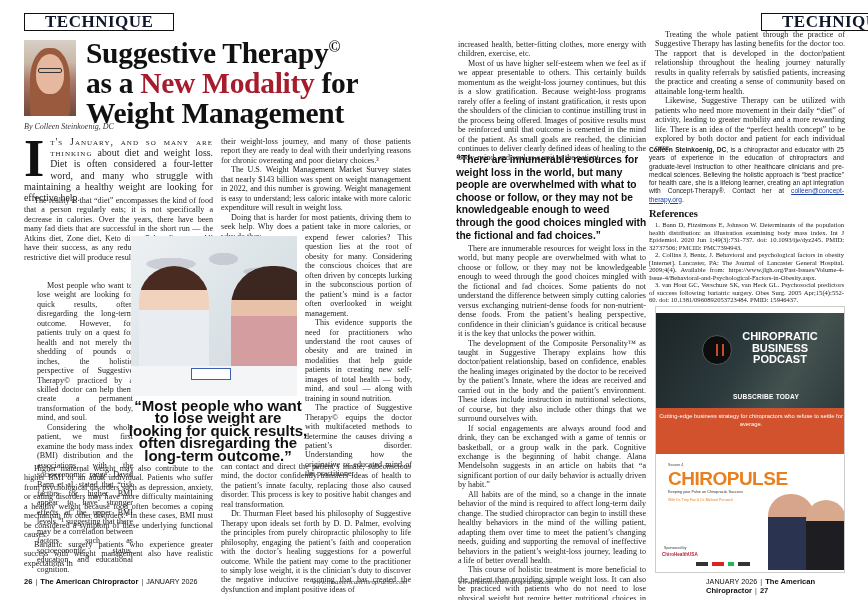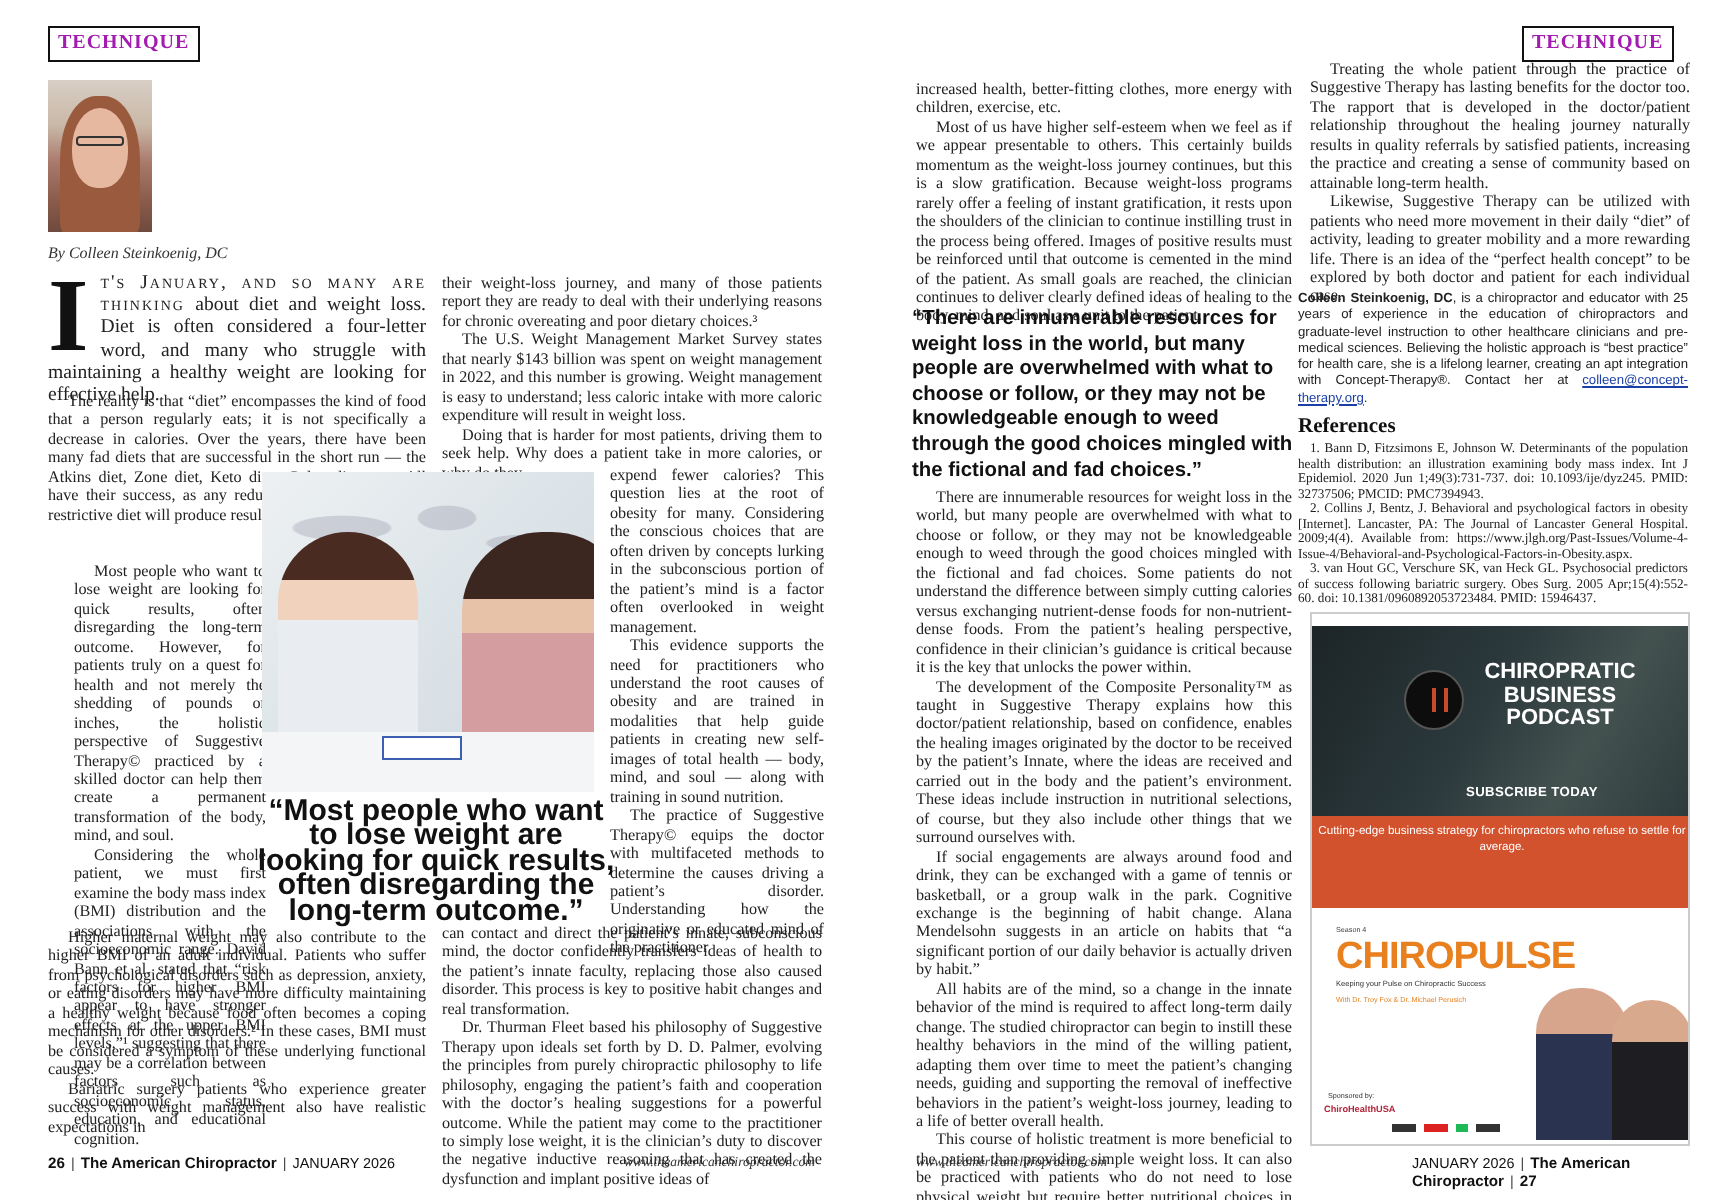--- a/index.html
+++ b/index.html
@@ -1,21 +1,21 @@
 <!DOCTYPE html>
 <html><head>
 <meta charset="utf-8">
 <style>
 *{box-sizing:border-box;margin:0;padding:0}
 html,body{width:868px;height:600px;overflow:hidden;background:#fff}
 body{font-family:"Liberation Serif",serif;color:#1a1a1a;position:relative}
 .page{position:absolute;top:0;height:600px;background:#fff}
 .page-left{left:0;width:434px}
 .page-right{left:434px;width:434px}
-.tag{position:absolute;border:1.5px solid #111;font-family:"Liberation Serif",serif;font-weight:bold;font-size:10px;letter-spacing:0.5px;padding:1px 4px;line-height:14px;color:#a21caf}
+.tag{position:absolute;border:1.5px solid #111;font-family:"Liberation Serif",serif;font-weight:bold;font-size:17px;letter-spacing:0.5px;padding:1px 20px;line-height:14px;color:#0f172a}
 .tag-left{left:24px;top:13px}
 .tag-right{left:327px;top:13px}
 .author-photo{position:absolute;left:24px;top:40px;width:52px;height:76px;background:linear-gradient(180deg,#d8cfc6 0%,#c9b8a6 30%,#a8786a 55%,#8a5b4b 80%,#6e4a3e 100%);overflow:hidden}
 .author-photo .face{position:absolute;left:12px;top:14px;width:28px;height:40px;border-radius:50% 50% 45% 45%;background:#e6b8a0}
 .author-photo .hair{position:absolute;left:6px;top:8px;width:40px;height:70px;border-radius:45% 45% 10% 10%;background:#9a5a3e}
 .author-photo .glasses{position:absolute;left:14px;top:28px;width:24px;height:5px;border:1px solid #333;border-radius:2px}
 .title{position:absolute;left:86px;top:38px;width:340px;font-family:"Liberation Serif",serif;font-weight:bold;font-size:29.5px;line-height:30px;color:#111;letter-spacing:-0.3px}
 .title .red{color:#a61c2d}
 .title sup{font-size:16px;vertical-align:top;line-height:18px}
 .byline{position:absolute;left:24px;top:122px;font-style:italic;font-size:8px;color:#333}
@@ -72,20 +72,25 @@
 
 <div class="page page-left">
   <div class="tag tag-left">TECHNIQUE</div>
 
   <div class="author-photo">
     <div class="hair"></div>
       <div class="face"></div>
       <div class="glasses"></div>
   </div>
 
+  <div class="title">
+    <span>Suggestive Therapy</span><sup>©</sup><br>
+    <span>as a </span><span class="red">New Modality</span><span> for</span><br>
+    <span>Weight Management</span>
+  </div>
 
   <div class="byline">By Colleen Steinkoenig, DC</div>
 
   <div class="col" style="left:24px;top:136px;width:189px;">
     <span class="dropcap">I</span>
     <p class="lead noind"><span class="sc">t's January, and so many are thinking</span> <span>about diet and weight loss. Diet is often considered a four-letter word, and many who struggle with maintaining a healthy weight are looking for effective help.</span></p>
   </div>
 
   <div class="col" style="left:24px;top:196px;width:189px;">
     <p>The reality is that “diet” encompasses the kind of food that a person regularly eats; it is not specifically a decrease in calories. Over the years, there have been many fad diets that are successful in the short run — the Atkins diet, Zone diet, Keto diets, Paleo diets, etc. All have their success, as any reduced-calorie or food-type restrictive diet will produce results initially.</p>

